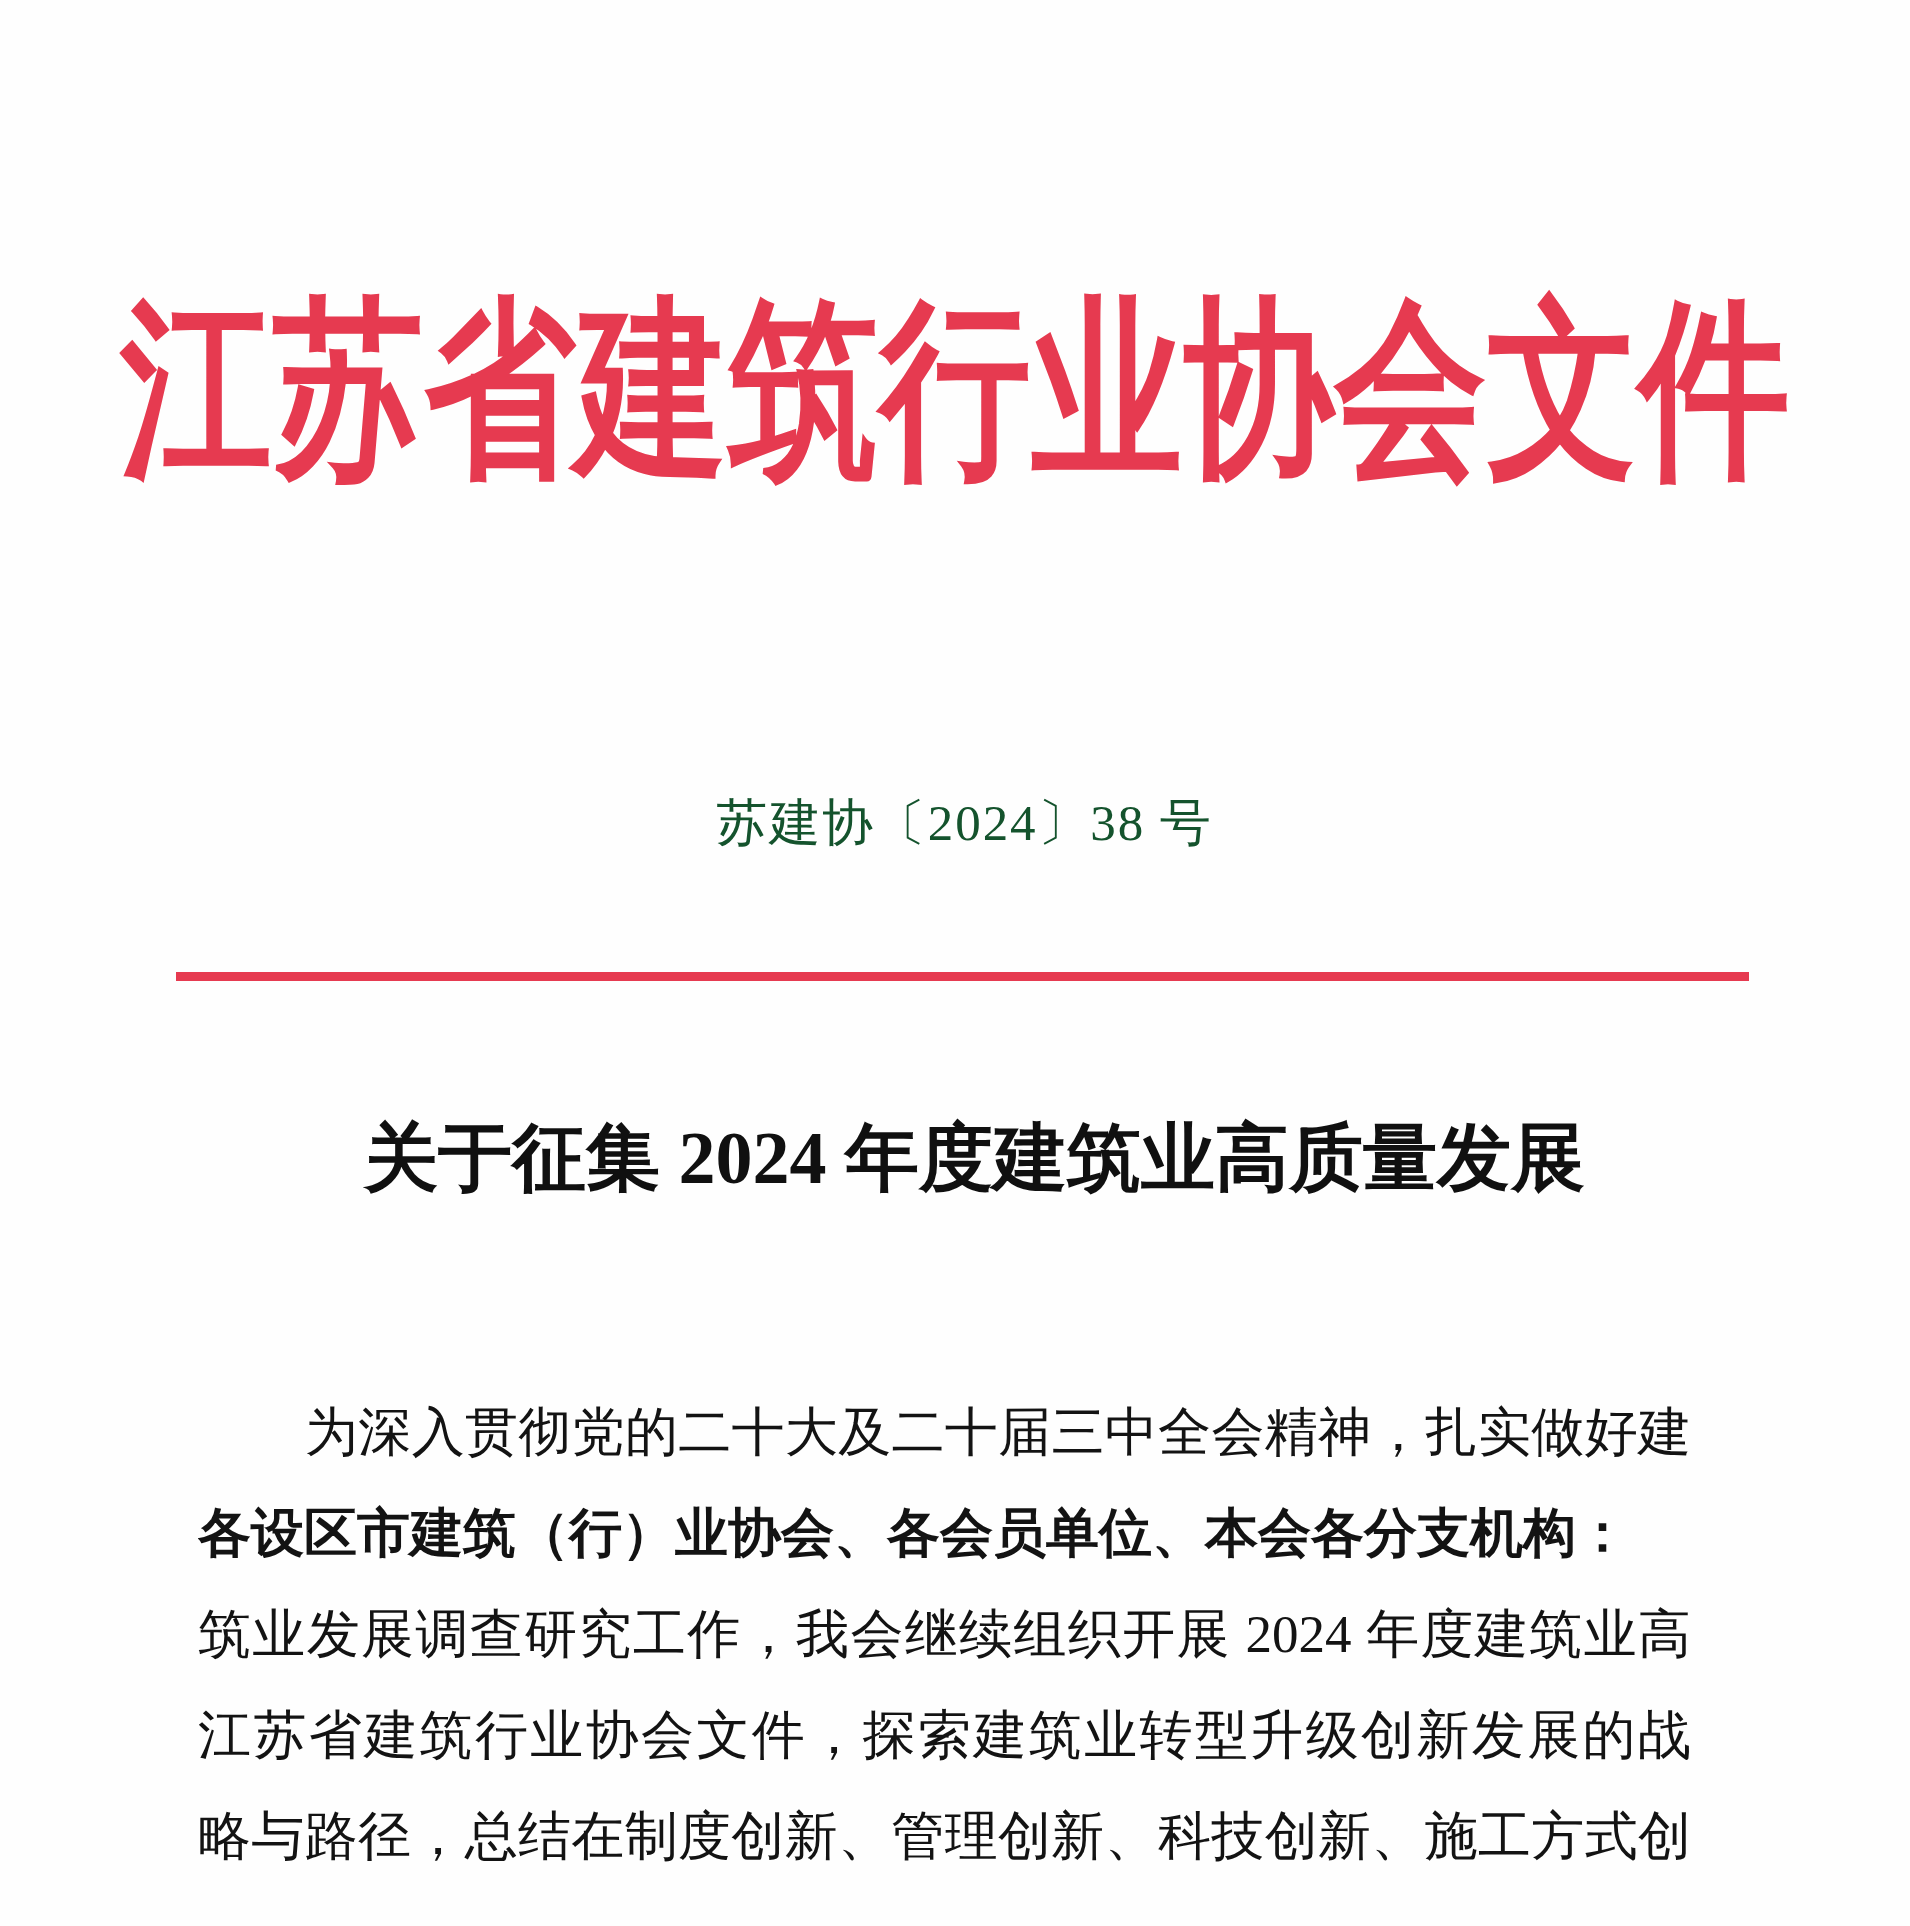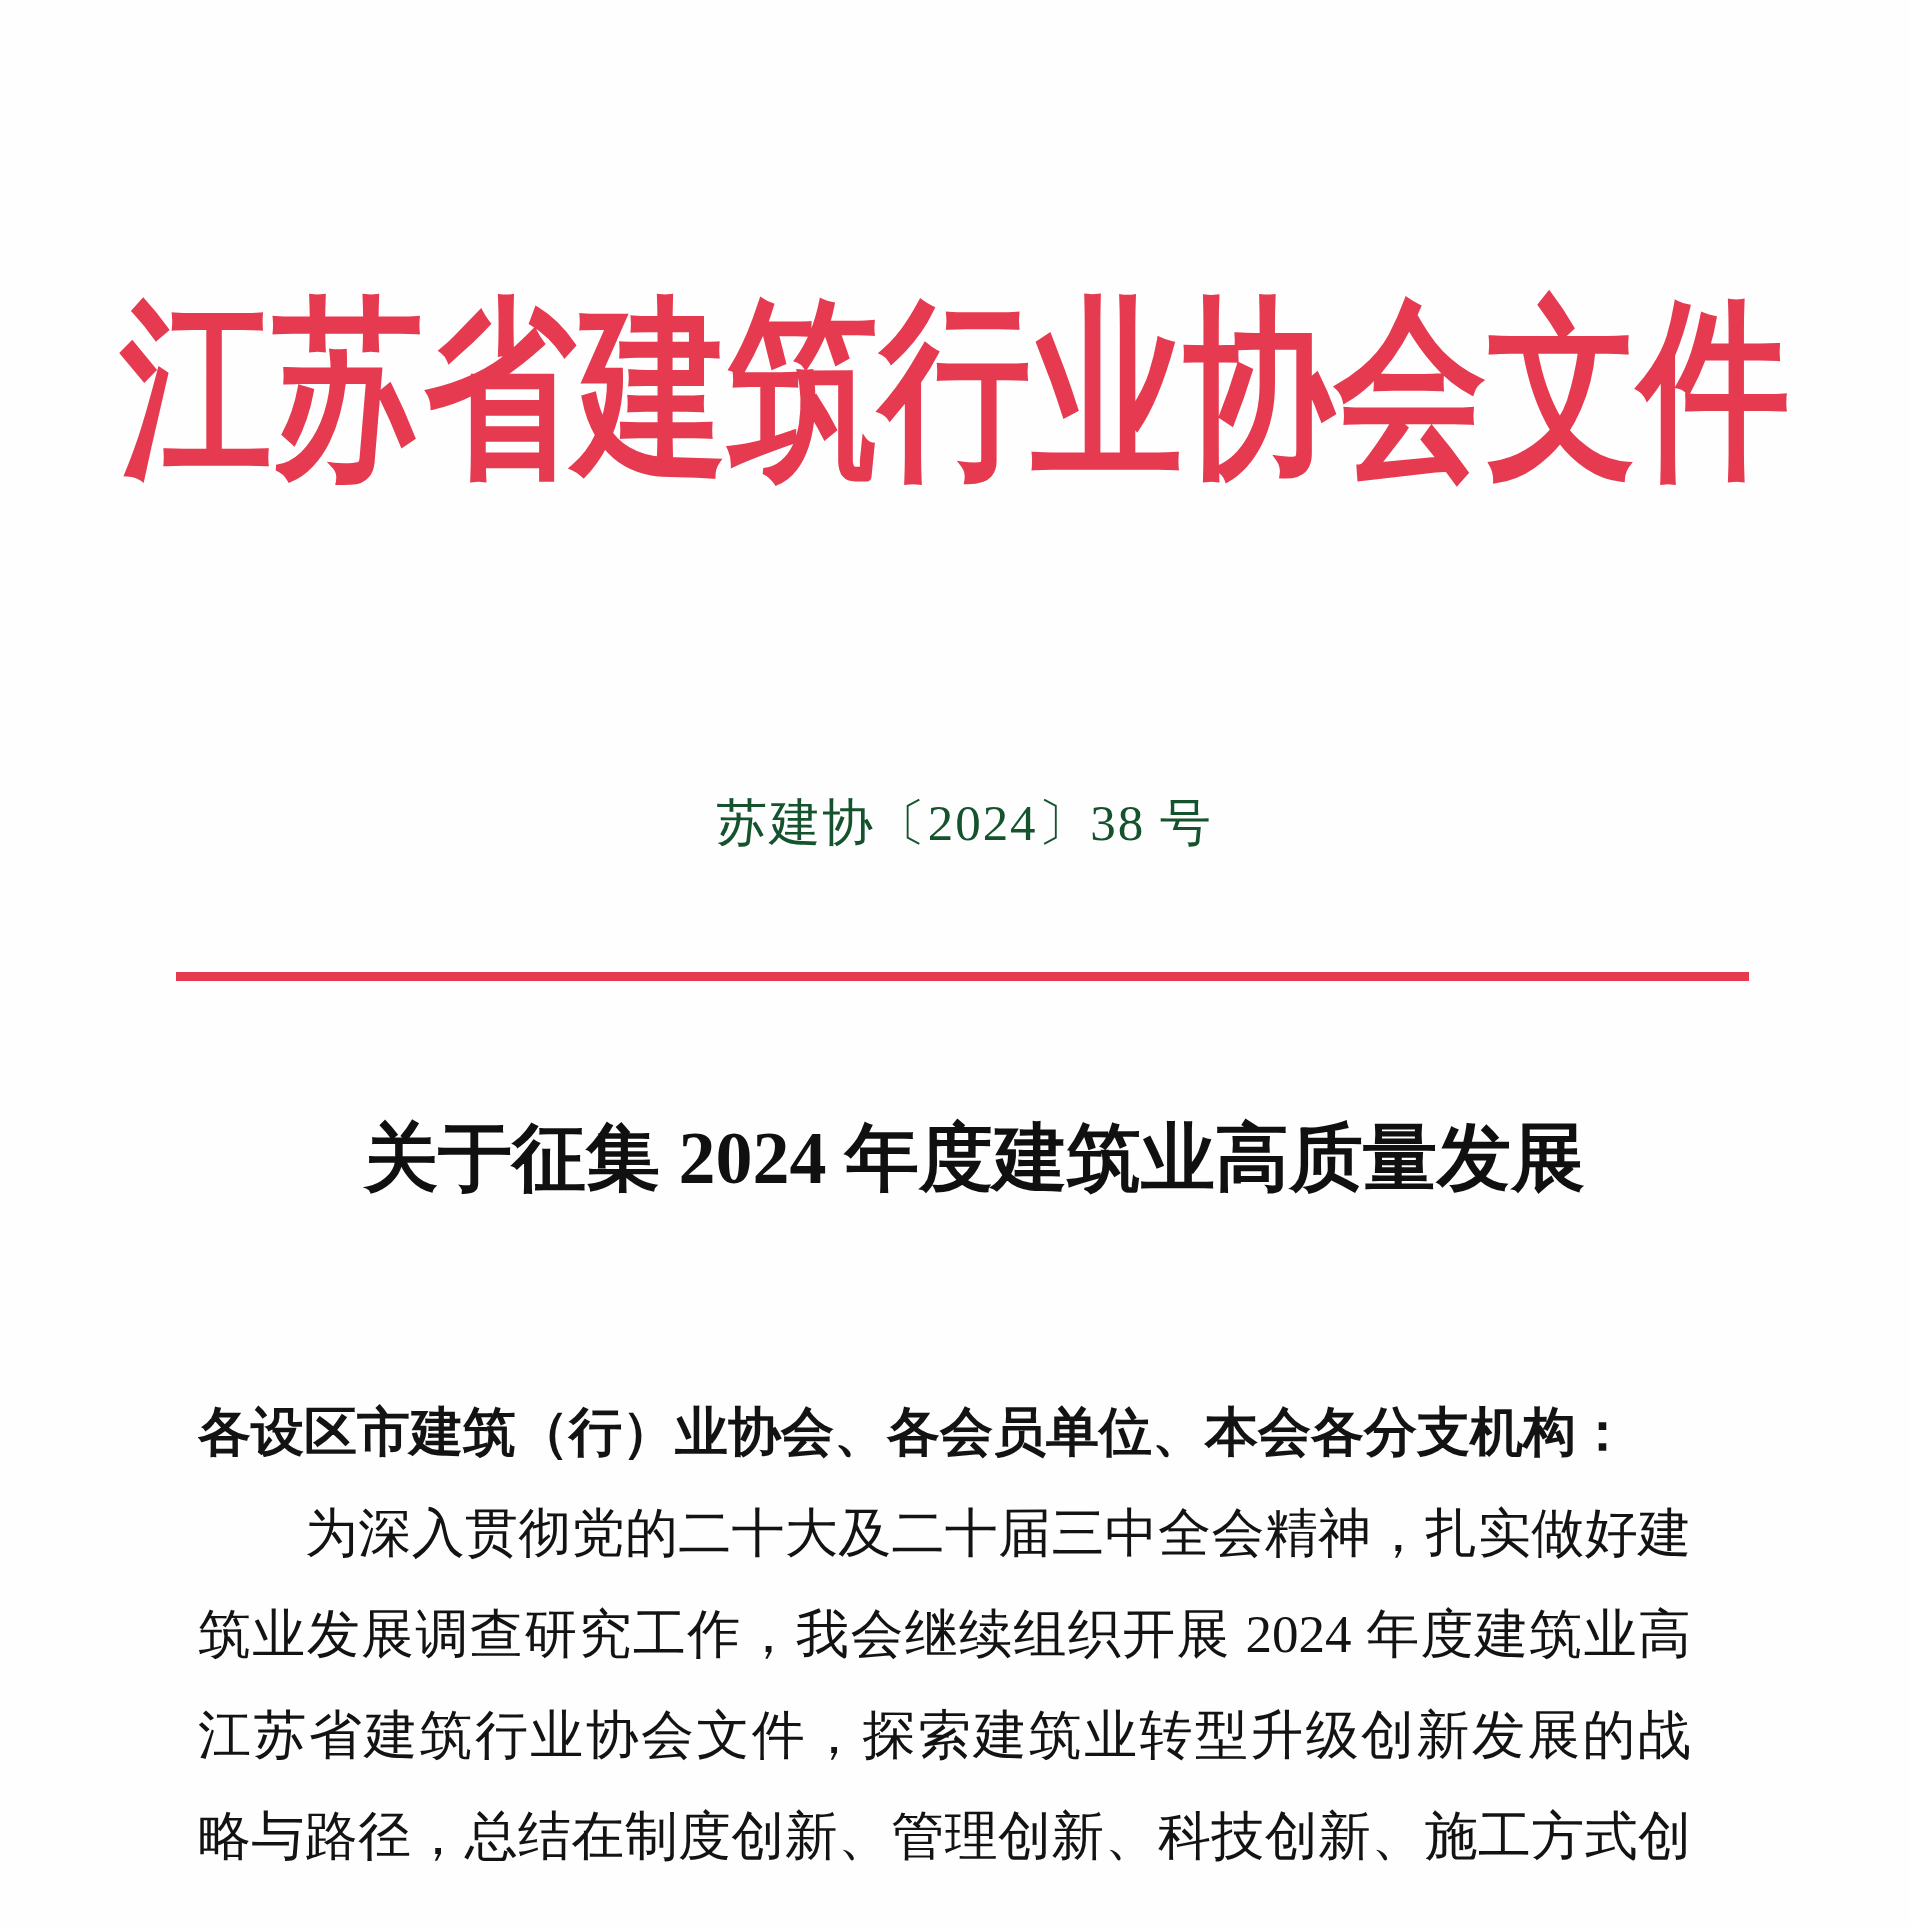--- a/index.html
+++ b/index.html
@@ -56,21 +56,21 @@
 
 <div class="doc-number">苏建协〔2024〕38 号</div>
 
 <div class="red-rule"></div>
 
 <div class="doc-title">
   <div class="tline">关于征集 2024 年度建筑业高质量发展</div>
 </div>
 
 <div class="body-block">
+  <div class="bline justify indent">为深入贯彻党的二十大及二十届三中全会精神，扎实做好建</div>
+
   <div class="bline recipient">各设区市建筑（行）业协会、各会员单位、本会各分支机构：</div>
-
-  <div class="bline justify indent">为深入贯彻党的二十大及二十届三中全会精神，扎实做好建</div>
   <div class="bline justify">筑业发展调查研究工作，我会继续组织开展 2024 年度建筑业高</div>
   <div class="bline justify">江苏省建筑行业协会文件，探索建筑业转型升级创新发展的战</div>
   <div class="bline justify">略与路径，总结在制度创新、管理创新、科技创新、施工方式创</div>
 
 </div>
 
 
 </body></html>

